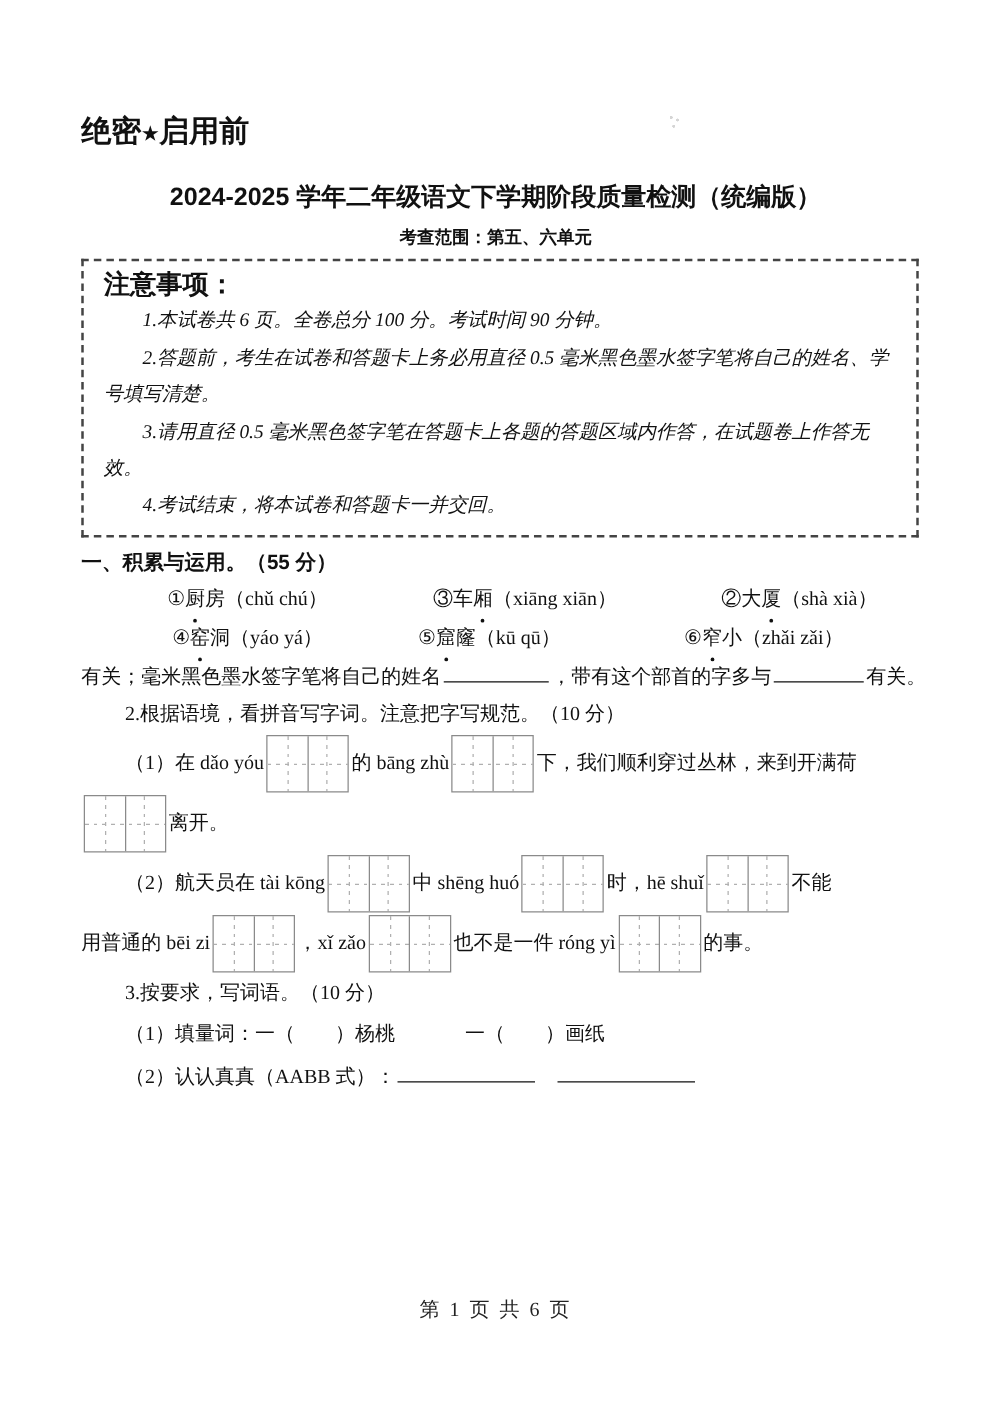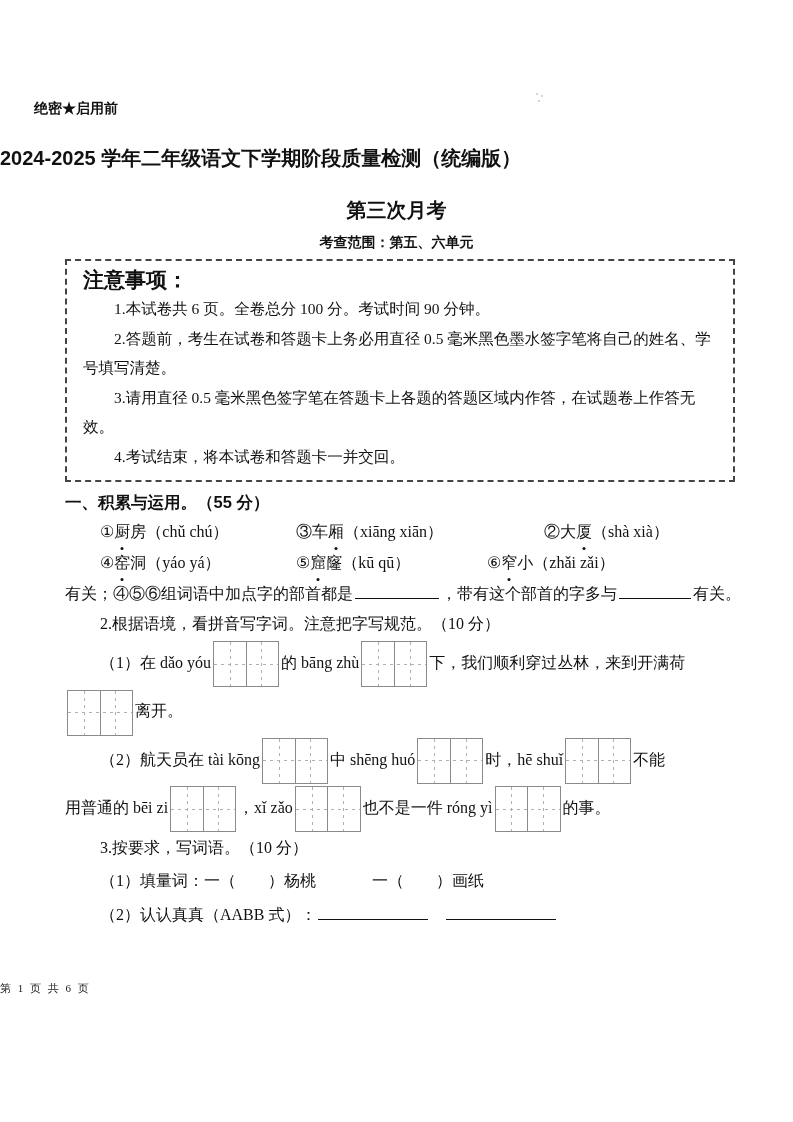--- a/index.html
+++ b/index.html
@@ -1,39 +1,39 @@
 <!DOCTYPE html>
 <html><head>
 <meta charset="utf-8">
 <style>
   html,body{margin:0;padding:0;background:#ffffff;}
   .page{
     position:relative;width:793px;height:1122px;background:#fff;
     font-family:"Liberation Serif","DejaVu Serif",serif;color:#111;
     overflow:hidden;box-sizing:border-box;padding-top:97px;
   }
-  .classification{margin-left:34px;font-family:Liberation Sans, sans-serif;
-    font-weight:bold;font-size:14px;line-height:22px;}
-  .exam-title{margin-top:26px;font-family:"Liberation Sans","DejaVu Sans",sans-serif;
+  .classification{margin-left:65px;font-family:Liberation Mono, monospace;
+    font-weight:bold;font-size:24px;line-height:22px;}
+  .exam-title{margin-top:26px;text-align:center;font-family:"Liberation Sans","DejaVu Sans",sans-serif;
     font-weight:bold;font-size:20px;line-height:26px;}
   .exam-subtitle{margin-top:26px;text-align:center;font-family:"Liberation Sans","DejaVu Sans",sans-serif;
     font-weight:bold;font-size:20px;line-height:26px;}
   .exam-scope{margin-top:10px;text-align:center;font-size:14px;line-height:19px;}
   .scope-label{font-weight:bold;}
   .scope-value{font-weight:bold;}
   .notice{margin:7px 58px 0 65px;border:2px dashed #444;padding:5px 16px 9px;}
   .notice-heading{font-family:"Liberation Sans","DejaVu Sans",sans-serif;font-weight:bold;
     font-size:21px;line-height:28px;}
-  .notice p{margin:0;text-indent:2em;font-size:15.5px;line-height:29.5px;}
+  .notice p{margin:0;text-indent:2em;font-size:15.5px;line-height:29.5px;font-style:italic;}
   .main{margin:0 58px 0 65px;font-size:16px;}
   .sec-heading{font-family:"Liberation Sans","DejaVu Sans",sans-serif;font-weight:bold;
     font-size:16.5px;line-height:28px;margin-top:6px;}
   .line{line-height:31px;white-space:nowrap;}
   .stem{padding-left:35px;line-height:30px;white-space:nowrap;}
-  .optrow{display:flex;padding-left:35px;line-height:31px;}
+  .optrow{display:flex;padding-left:35px;line-height:31px;text-align:center;}
   .opt{white-space:nowrap;}
   .opt1{width:196px;}.opt2{width:191px;}.opt3{flex:1;}
   .dt{position:relative;display:inline-block;}
   .dt::after{content:"";position:absolute;left:50%;transform:translateX(-50%);
     bottom:-3px;width:3px;height:3px;background:#111;border-radius:50%;}
   .blank{display:inline-block;border-bottom:1px solid #111;height:15px;
     vertical-align:baseline;margin:0 2px;}
   .b92{width:92px;}.b78{width:78px;}.b84{width:84px;}.b72{width:72px;}.b110{width:110px;}
   .boxline{line-height:48px;white-space:nowrap;}
   .wbox{
@@ -43,39 +43,38 @@
       linear-gradient(#8a8a8a,#8a8a8a),
       repeating-linear-gradient(to right,#b0b0b0 0 3px,transparent 3px 7px),
       repeating-linear-gradient(to bottom,#b0b0b0 0 3px,transparent 3px 7px),
       repeating-linear-gradient(to bottom,#b0b0b0 0 3px,transparent 3px 7px);
     background-size:1px 100%,100% 1px,1px 100%,1px 100%;
     background-position:50% 0,0 50%,25% 0,75% 0;
     background-repeat:no-repeat;
   }
   .gap56{display:inline-block;width:56px;}
   .gap14{display:inline-block;width:14px;}
-  .footer{position:absolute;left:0;right:0;top:981px;
-    font-size:11px;letter-spacing:2px;color:#222;}
+  .footer{position:absolute;left:0;right:0;top:1038px;text-align:center;
+    font-size:16px;letter-spacing:2px;color:#222;}
   .stray{position:absolute;left:534px;top:92px;width:12px;height:12px;opacity:.35;
     background:
       radial-gradient(circle at 3px 2px,#888 1px,transparent 1.4px),
       radial-gradient(circle at 8px 4px,#888 1px,transparent 1.4px),
       radial-gradient(circle at 5px 9px,#888 1px,transparent 1.4px);}
 </style>
 </head>
 <body>
 
 <div class="page">
 
   <div class="stray"></div>
 
   <div class="classification">绝密★启用前</div>
 
   <div class="exam-title">2024-2025 学年二年级语文下学期阶段质量检测（统编版）</div>
-  <div class="exam-subtitle">第三次月考</div>
 
   <div class="exam-scope">
     <span class="scope-label">考查范围：</span><span class="scope-value">第五、六单元</span>
   </div>
 
   <div class="notice">
     <div class="notice-heading">注意事项：</div>
     <p>1.本试卷共 6 页。全卷总分 100 分。考试时间 90 分钟。</p>
     <p>2.答题前，考生在试卷和答题卡上务必用直径 0.5 毫米黑色墨水签字笔将自己的姓名、学号填写清楚。</p>
     <p>3.请用直径 0.5 毫米黑色签字笔在答题卡上各题的答题区域内作答，在试题卷上作答无效。</p>
@@ -92,21 +91,21 @@
       <span class="opt opt3"><span>③车</span><span class="dt">厢</span><span>（xiāng xiān）</span></span>
       <span class="opt opt2"><span>②大</span><span class="dt">厦</span><span>（shà xià）</span></span>
     </div>
     <div class="optrow">
       <span class="opt opt1"><span>④</span><span class="dt">窑</span><span>洞（yáo yá）</span></span>
       <span class="opt opt2"><span>⑤</span><span class="dt">窟</span><span>窿（kū qū）</span></span>
       <span class="opt opt3"><span>⑥</span><span class="dt">窄</span><span>小（zhǎi zǎi）</span></span>
     </div>
 
     <div class="line">
-      <span>有关；④⑤⑥组词语中加点字的部首都是</span><span class="blank b84"></span><span>，带有这个部首的字多与</span><span class="blank b72"></span><span>有关。</span>
+      <span>有关；毫米黑色墨水签字笔将自己的姓名</span><span class="blank b84"></span><span>，带有这个部首的字多与</span><span class="blank b72"></span><span>有关。</span>
     </div>
 
     <div class="stem">2.根据语境，看拼音写字词。注意把字写规范。（10 分）</div>
 
     <div class="boxline" style="padding-left:35px;">
       <span>（1）在 dǎo yóu</span><span class="wbox"></span><span>的 bāng zhù</span><span class="wbox"></span><span>下，我们顺利穿过丛林，来到开满荷</span>
     </div>
     <div class="boxline">
       <span class="wbox"></span><span>离开。</span>
     </div>

